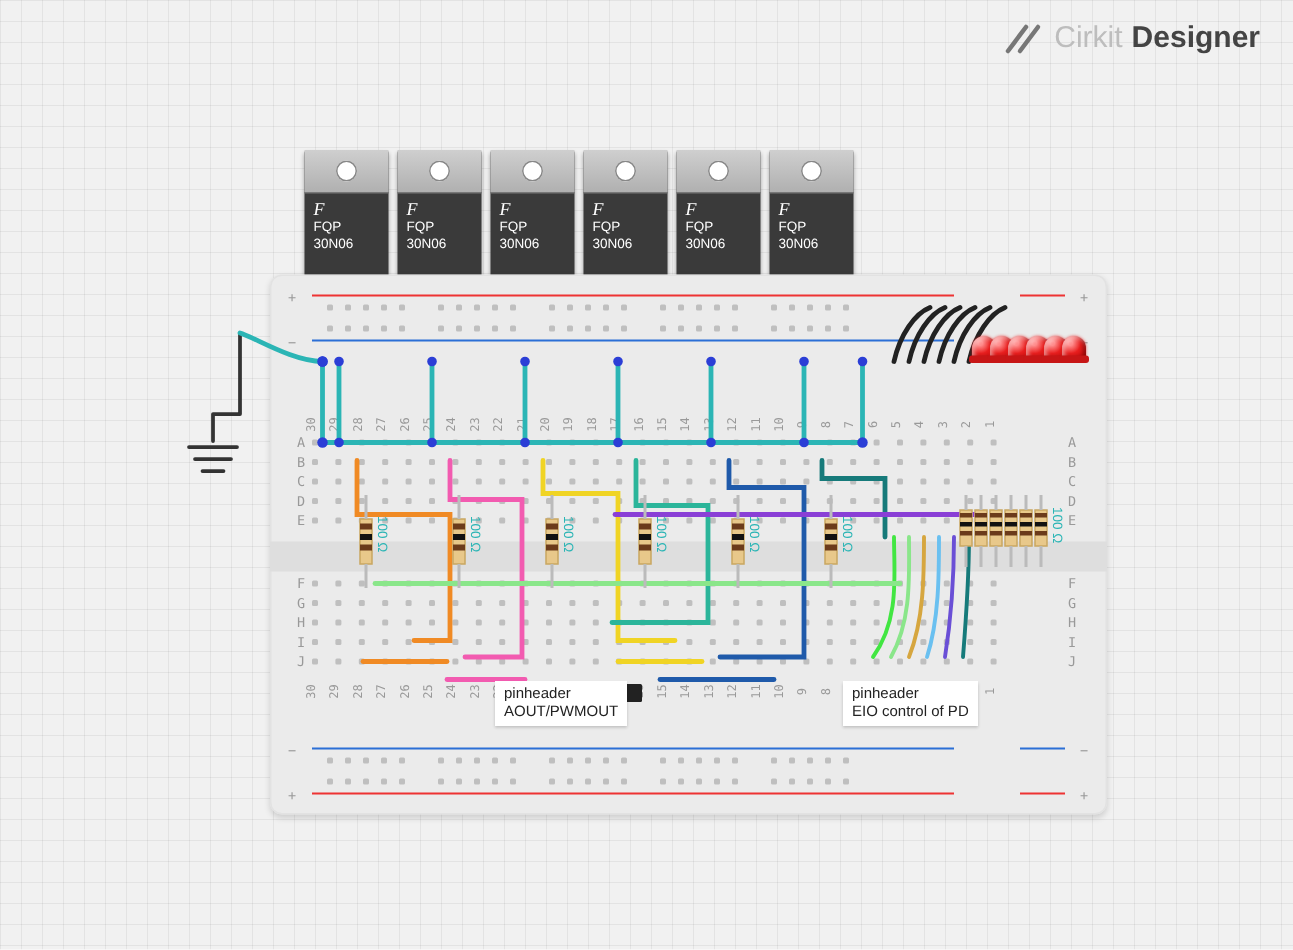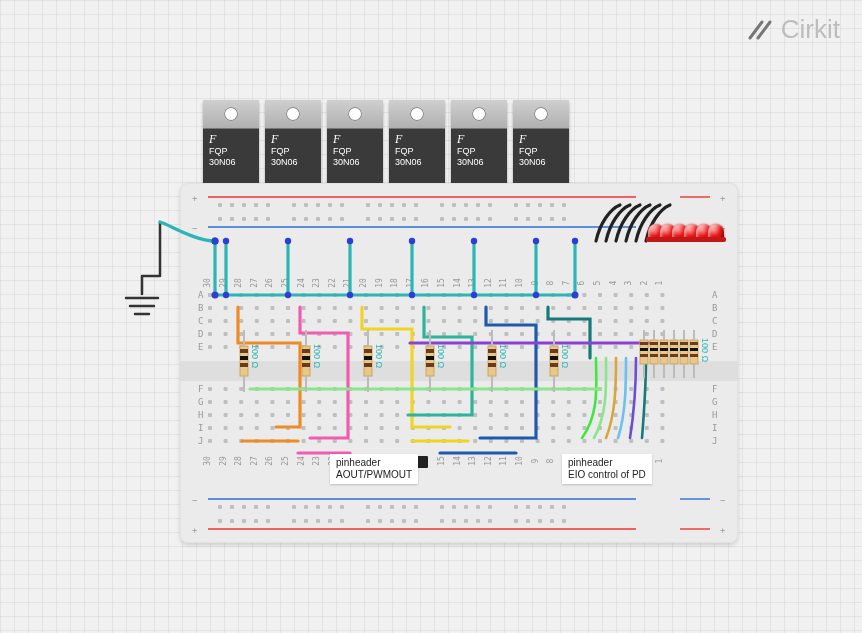--- a/index.html
+++ b/index.html
@@ -17,21 +17,21 @@
     background-color: #f1f1f1;
     background-image:
       linear-gradient(to right, rgba(0,0,0,0.06) 1px, transparent 1px),
       linear-gradient(to bottom, rgba(0,0,0,0.06) 1px, transparent 1px);
     background-size: 14px 14px;
   }
   .brand {
     position: absolute;
     top: 14px;
     right: 22px;
-    font-size: 26px;
+    font-size: 20px;
     font-weight: 400;
     color: #555;
     display: flex;
     align-items: center;
     gap: 6px;
     text-align: right;
   }
   .brand .hatch svg { display:block }
   .brand .strong { font-weight: 700; color:#444 }
   .brand .light { color:#bdbdbd; font-weight:400 }
@@ -131,20 +131,21 @@
   <div class="brand">
     <span class="hatch">
       <svg width="28" height="22" viewBox="0 0 28 22">
         <g stroke="#777" stroke-width="3" stroke-linecap="round" fill="none">
           <line x1="3" y1="19" x2="15" y2="3"></line>
           <line x1="11" y1="19" x2="23" y2="3"></line>
         </g>
       </svg>
     </span>
     <span class="light">Cirkit</span>
+    <span class="strong">Designer</span>
   </div>
 
   <div class="gnd">
     <svg width="60" height="110" viewBox="0 0 60 110">
       <g stroke="#333" stroke-width="2.5" fill="none" stroke-linecap="round">
         <path d="M 44 0 L 44 54 M 44 54 L 26 54 M 26 54 L 26 72"></path>
         <line x1="10" y1="76" x2="42" y2="76"></line>
         <line x1="14" y1="84" x2="38" y2="84"></line>
         <line x1="19" y1="92" x2="33" y2="92"></line>
       </g>

